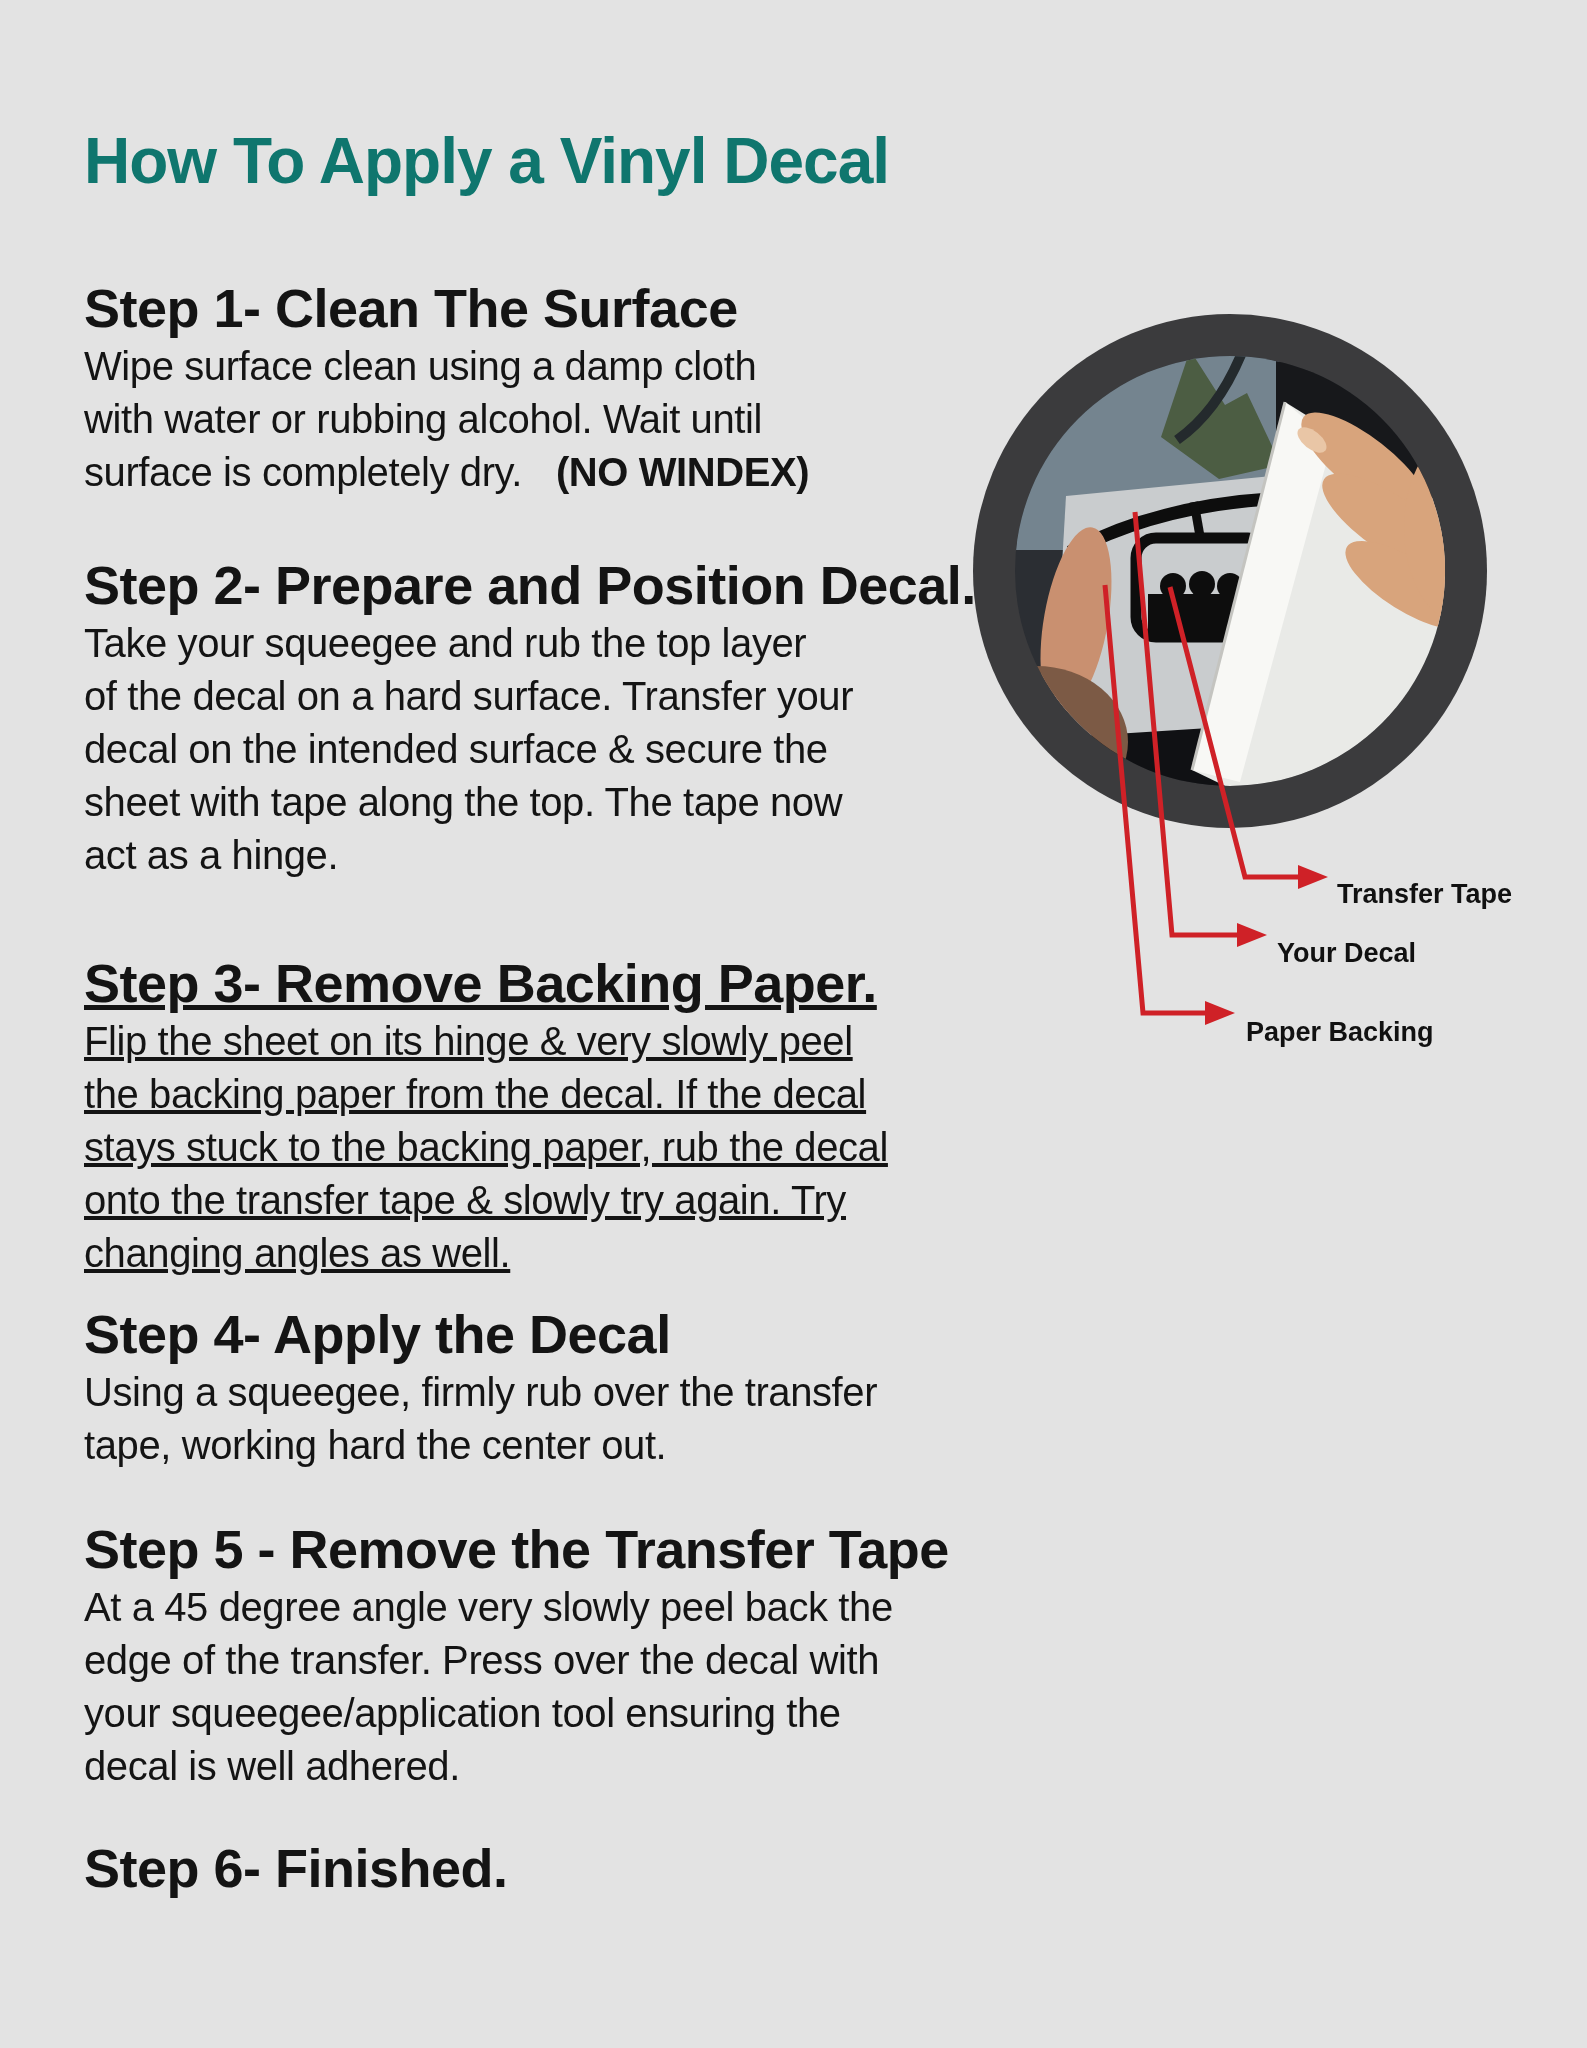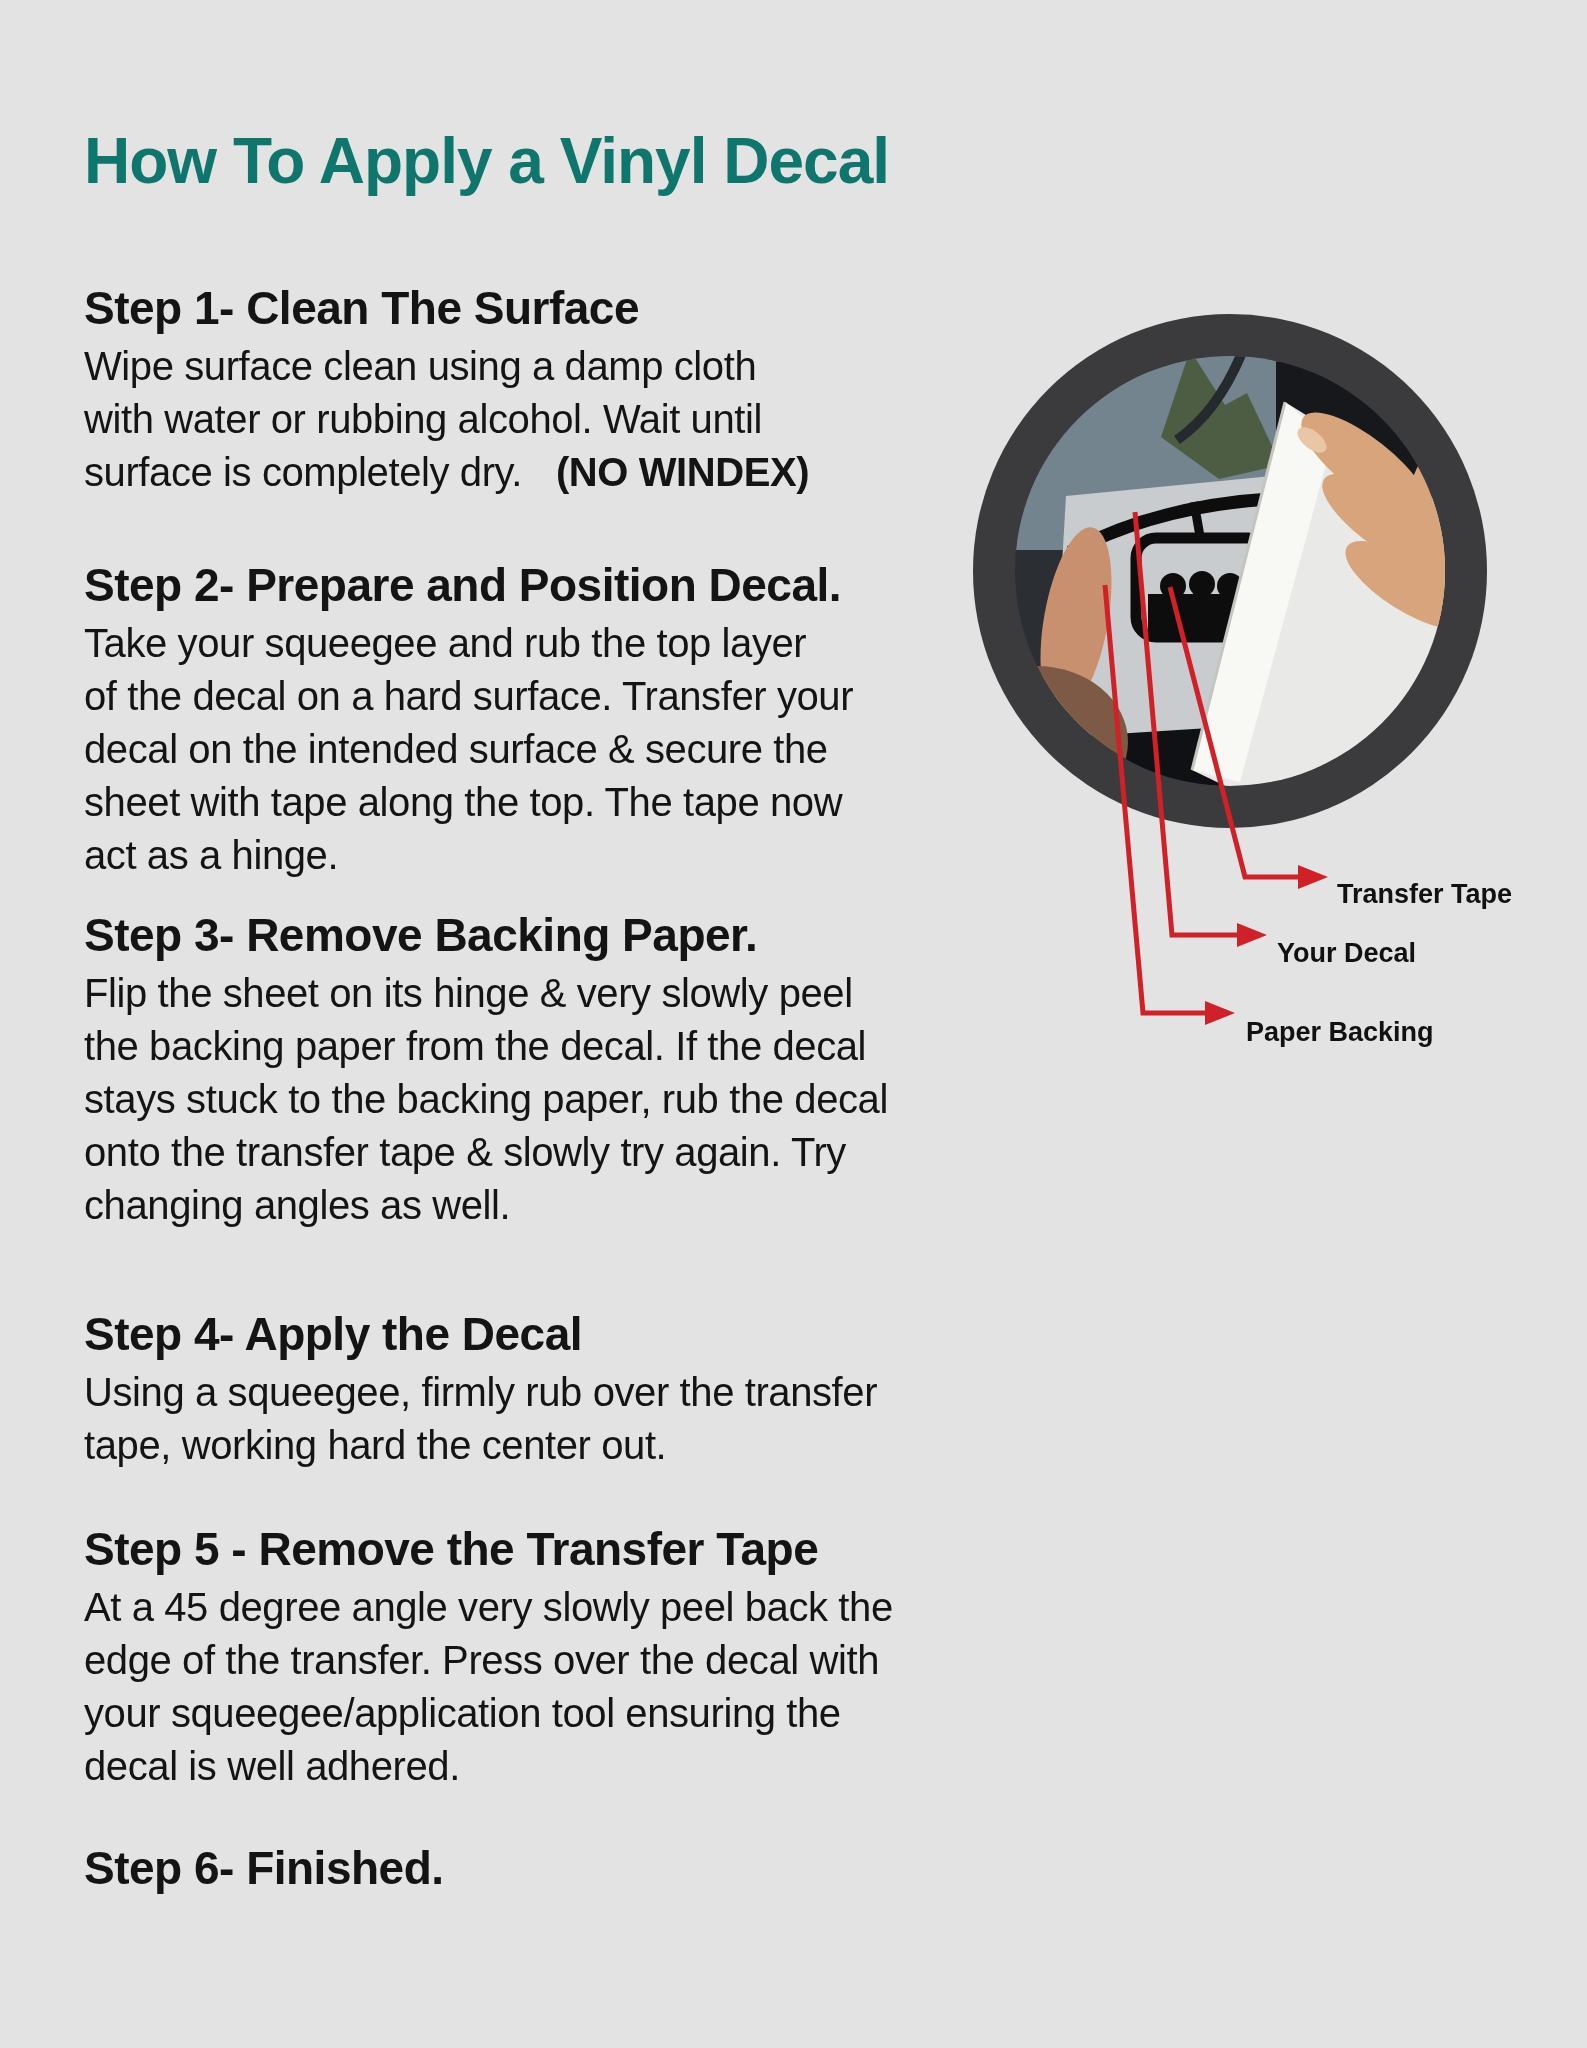--- a/index.html
+++ b/index.html
@@ -11,31 +11,31 @@
     color:#141414;
   }
   .page{position:absolute;inset:0;}
   .doc-title{
     position:absolute;left:84px;top:124px;
     font-size:64px;font-weight:bold;letter-spacing:-1px;
     color:#0f766e;white-space:nowrap;
   }
   .step{position:absolute;left:84px;}
   .step-heading{
-    font-size:46px;line-height:46px;font-weight:bold;
+    font-size:54px;line-height:46px;font-weight:bold;
     letter-spacing:-0.5px;margin:0 0 9px 0;white-space:nowrap;
   }
   .step-line{
     font-size:40px;line-height:53px;letter-spacing:-0.4px;
     white-space:nowrap;
   }
   .bold{font-weight:bold;margin-left:34px;}
   #step1{top:285px;}
   #step2{top:562px;}
-  #step3{top:912px;}
+  #step3{top:960px;text-decoration:underline;}
   #step4{top:1311px;}
   #step5{top:1526px;}
   #step6{top:1845px;}
   .figure{position:absolute;left:940px;top:290px;width:647px;height:780px;}
   .diagram-label{
     position:absolute;font-size:27px;line-height:32px;font-weight:bold;
     color:#111;white-space:nowrap;margin-top:17px;
   }
   #label-transfer-tape{left:1337px;top:861px;}
   #label-your-decal{left:1277px;top:920px;}

